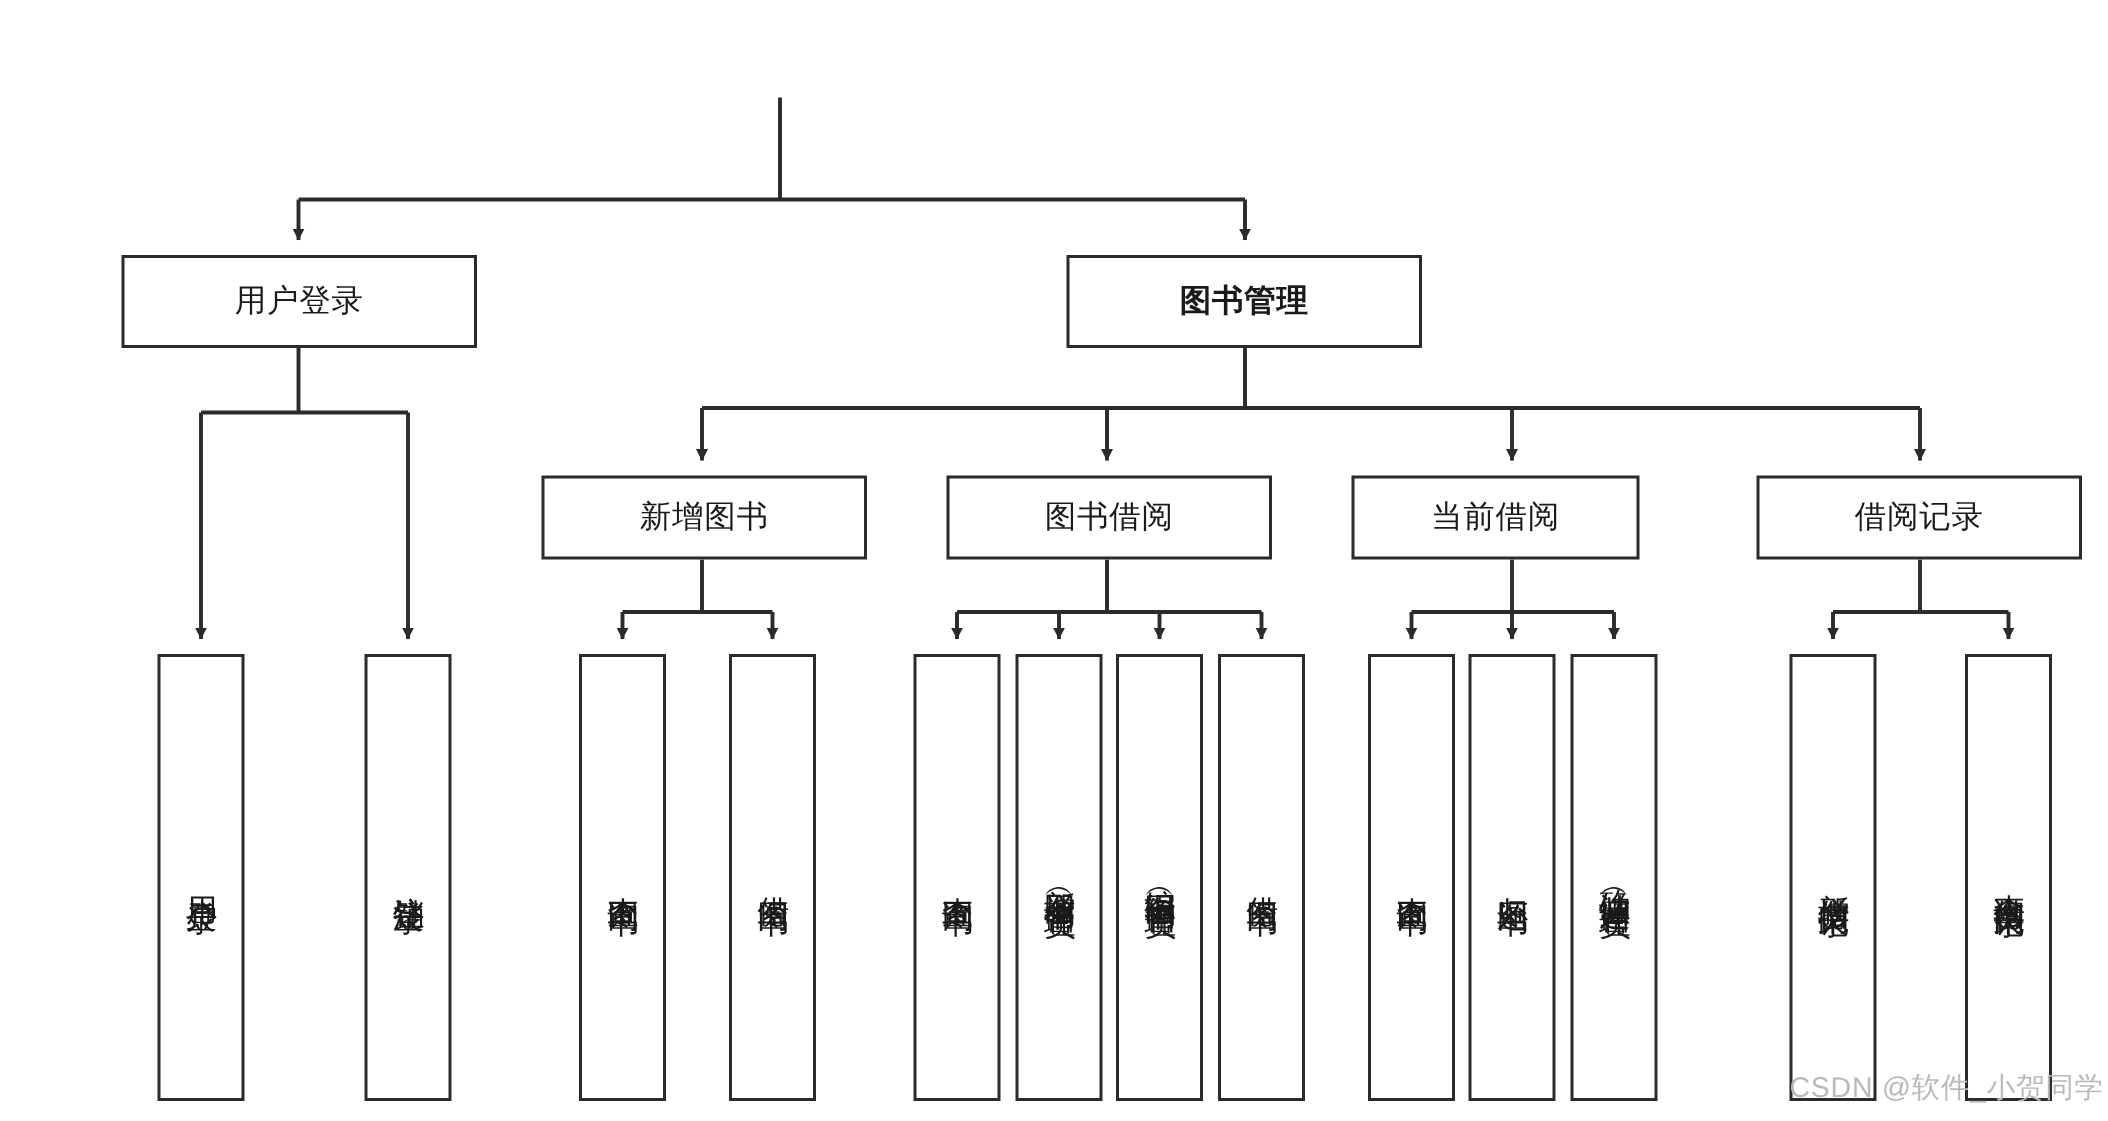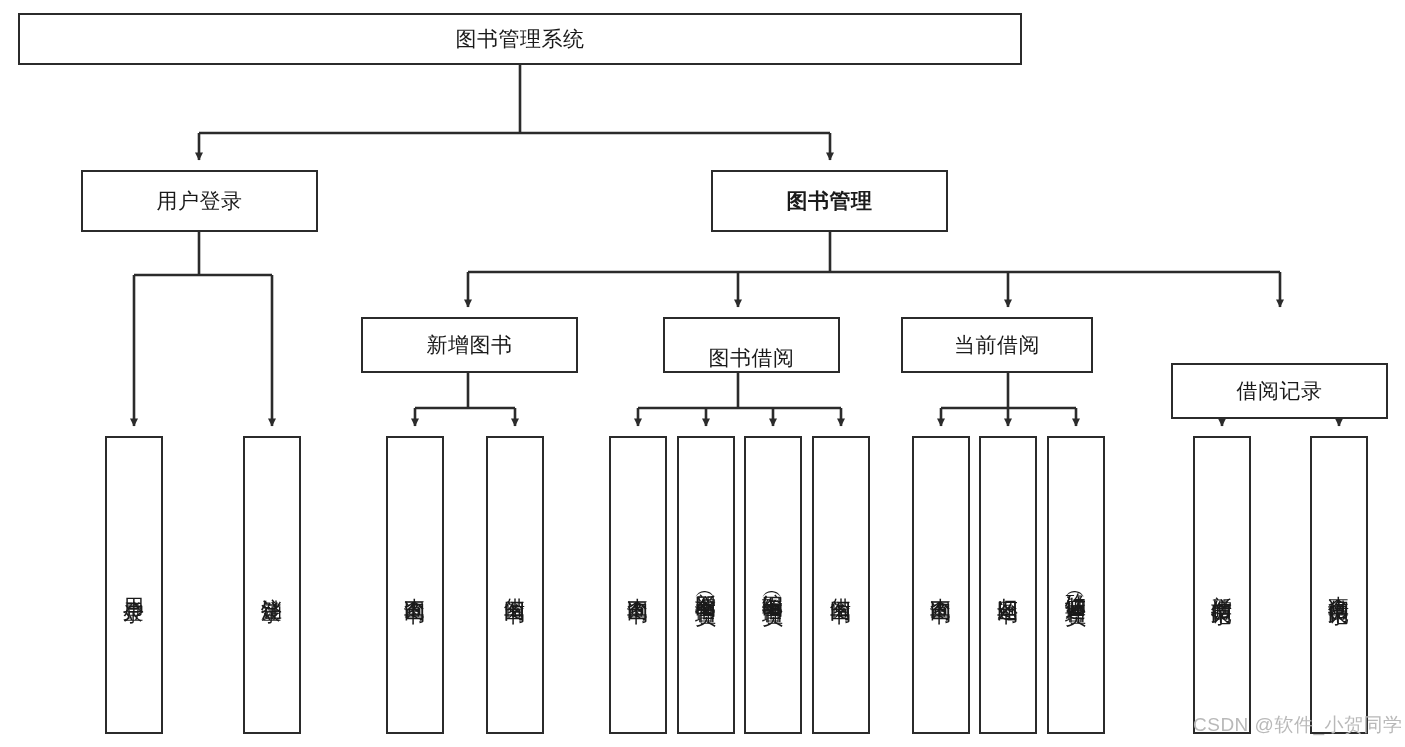--- a/index.html
+++ b/index.html
@@ -117,41 +117,38 @@
       <path d="M1008,408 L1008,426" marker-end="url(#arrowhead)"></path>
       <path d="M1076,408 L1076,426" marker-end="url(#arrowhead)"></path>
 
       <path d="M1280,373 L1280,408"></path>
       <path d="M1222,408 L1339,408"></path>
       <path d="M1222,408 L1222,426" marker-end="url(#arrowhead)"></path>
       <path d="M1339,408 L1339,426" marker-end="url(#arrowhead)"></path>
     </g>
   </svg>
 
-  <div class="node horiz" style="left:18px; top:13px; width:1004px; height:52px;">
-    <span class="label">图书管理系统</span>
-  </div>
 
   <div class="node horiz" style="left:81px; top:170px; width:237px; height:62px;">
     <span class="label">用户登录</span>
   </div>
   <div class="node horiz" style="left:711px; top:170px; width:237px; height:62px;font-weight:bold;">
     <span class="label">图书管理</span>
   </div>
 
   <div class="node horiz" style="left:361px; top:317px; width:217px; height:56px;">
     <span class="label">新增图书</span>
   </div>
-  <div class="node horiz" style="left:663px; top:317px; width:177px; height:56px;align-items:flex-end;">
+  <div class="node horiz" style="left:631px; top:317px; width:217px; height:56px;">
     <span class="label">图书借阅</span>
   </div>
   <div class="node horiz" style="left:901px; top:317px; width:192px; height:56px;">
     <span class="label">当前借阅</span>
   </div>
-  <div class="node horiz" style="left:1171px; top:317px; width:217px; height:56px;margin-top:46px;">
+  <div class="node horiz" style="left:1171px; top:317px; width:217px; height:56px;">
     <span class="label">借阅记录</span>
   </div>
 
   <div class="node vert" style="left:105px; top:436px; width:58px; height:298px;">
     <span class="label">用户登录</span>
   </div>
   <div class="node vert" style="left:243px; top:436px; width:58px; height:298px;">
     <span class="label">注销登录</span>
   </div>
 

